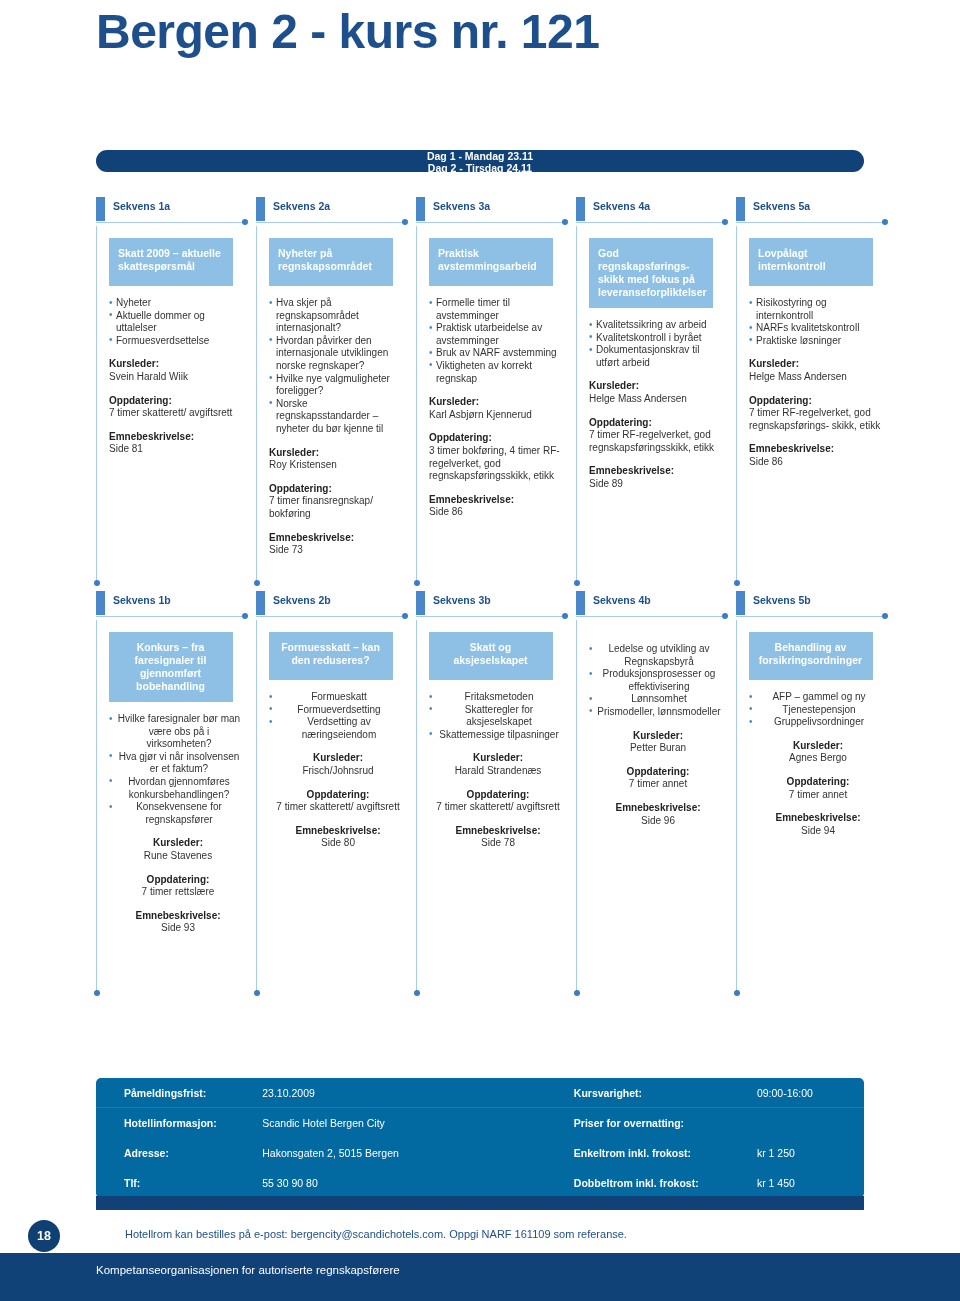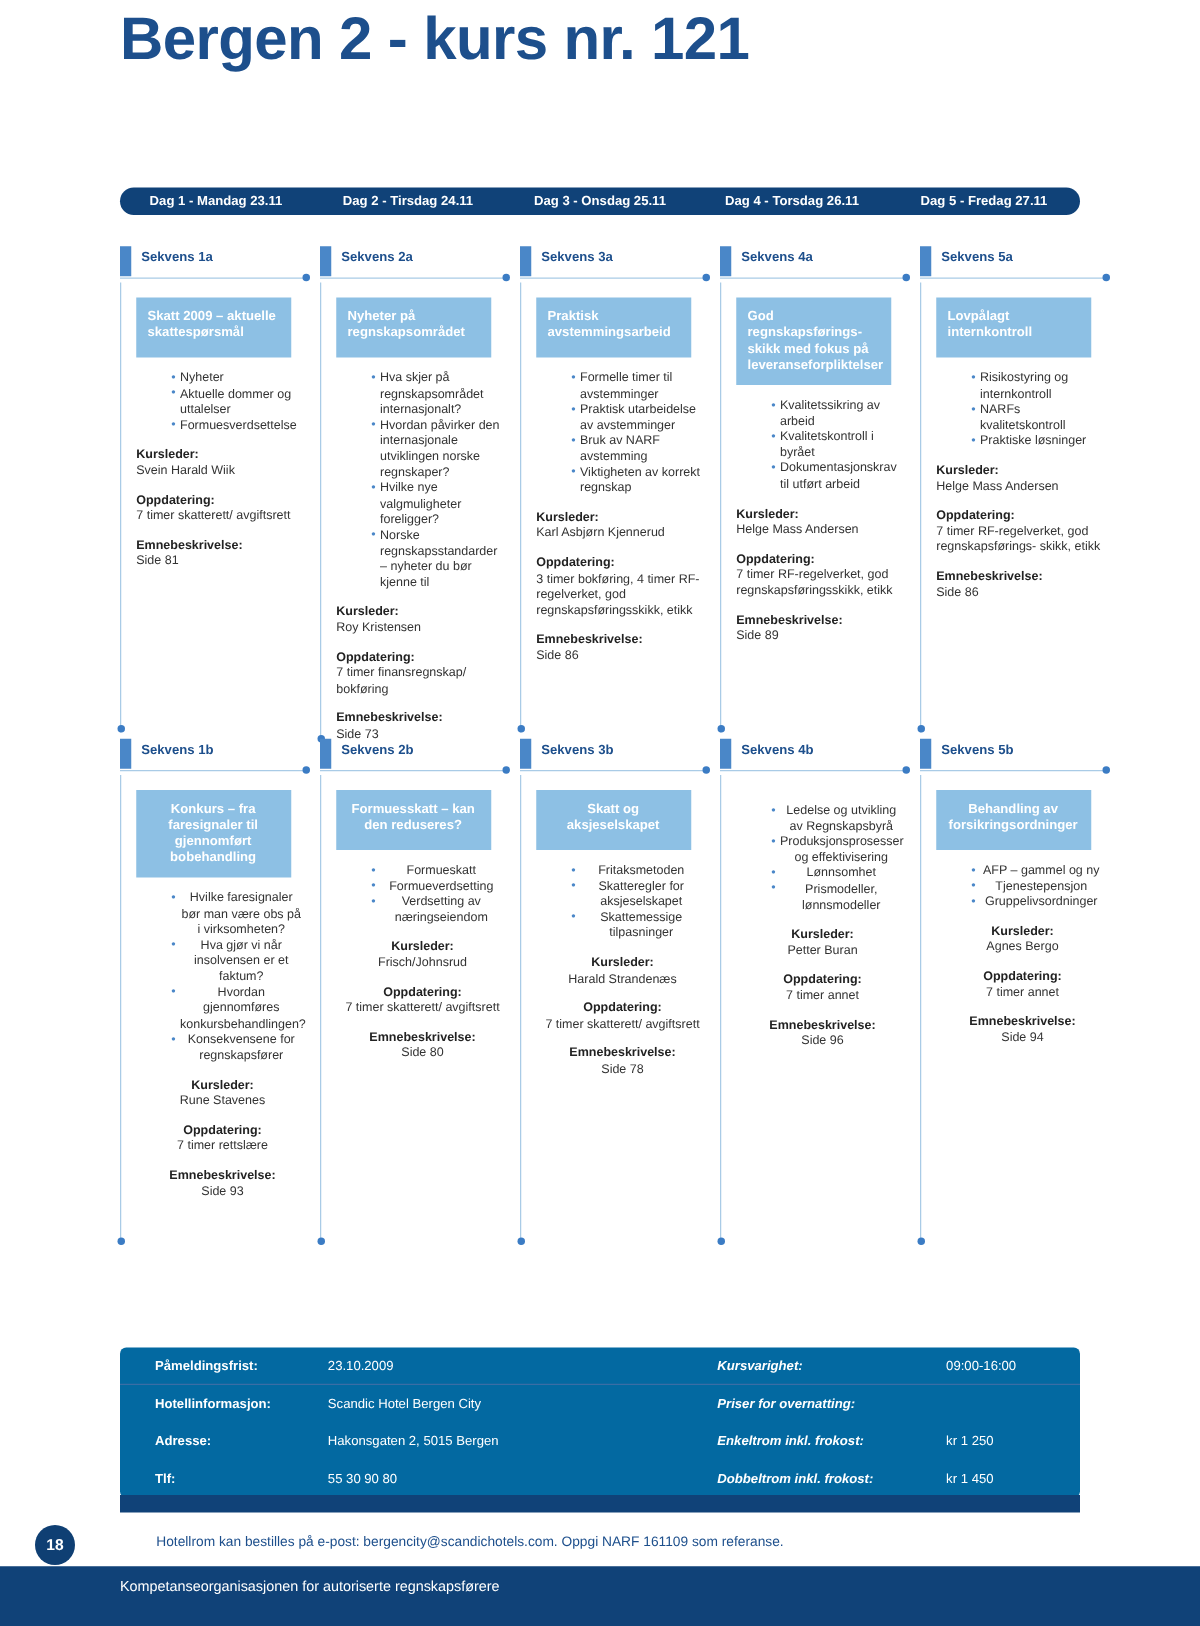--- a/index.html
+++ b/index.html
@@ -24,20 +24,21 @@
 
   
   .day-bar {
     position: absolute;
     left: 96px; top: 150px;
     width: 768px; height: 22px;
     background: #104278;
     border-radius: 11px;
     display: flex;
     align-items: center;
+    flex-direction: column;
   }
   .day-tab {
     flex: 1 1 0;
     text-align: center;
     color: #ffffff;
     font-size: 10.5px;
     font-weight: bold;
     white-space: nowrap;
   }
 
@@ -135,21 +136,20 @@
     padding: 0;
     width: 133px;
   }
   ul.bullets li {
     position: relative;
     font-size: 10px;
     line-height: 12.6px;
     color: #333333;
     padding-left: 7px;
     margin-bottom: 0px;
-    margin-left: 28px;
   }
   ul.bullets li::before {
     content: "•";
     position: absolute;
     left: 0; top: -0.5px;
     color: #4a87c8;
     font-size: 10px;
   }
 
   .field { margin-top: 11px; width: 138px; }
@@ -179,21 +179,21 @@
     display: flex;
     align-items: center;
     height: 30px;
     padding-left: 28px;
   }
   .info-row.sep { border-bottom: 1px solid #3a6ea5; }
   .info-cell { font-size: 10.5px; white-space: nowrap; }
   .info-cell.k { font-weight: bold; }
   .c1 { width: 142px; }
   .c2 { width: 320px; }
-  .c3 { width: 188px; font-style: italic; }
+  .c3 { width: 188px; }
   .c4 { width: 110px; }
 
   
   .page-badge {
     position: absolute;
     left: 28px; top: 1220px;
     width: 32px; height: 32px;
     border-radius: 50%;
     background: #0f3f73;
     color: #ffffff;

